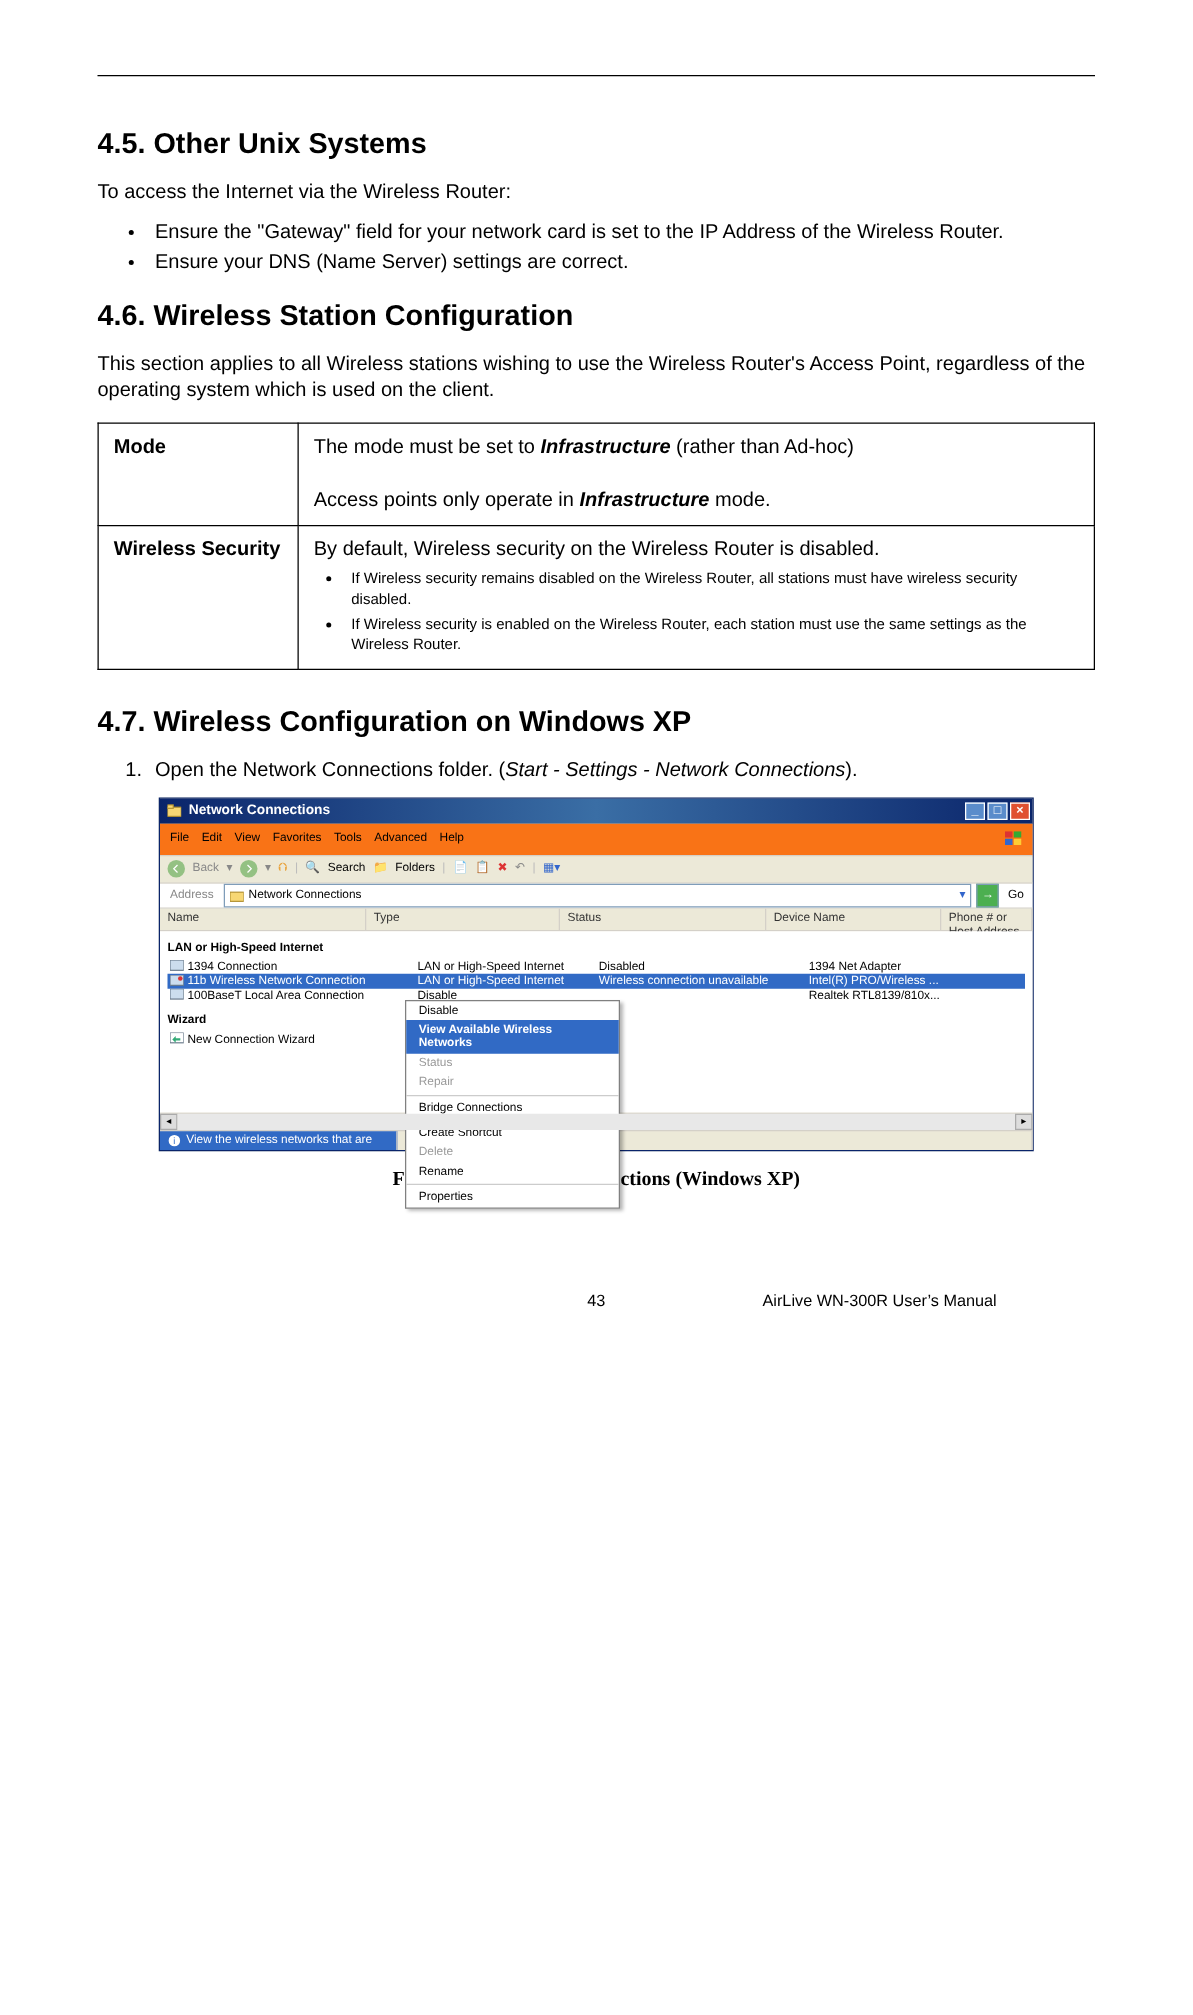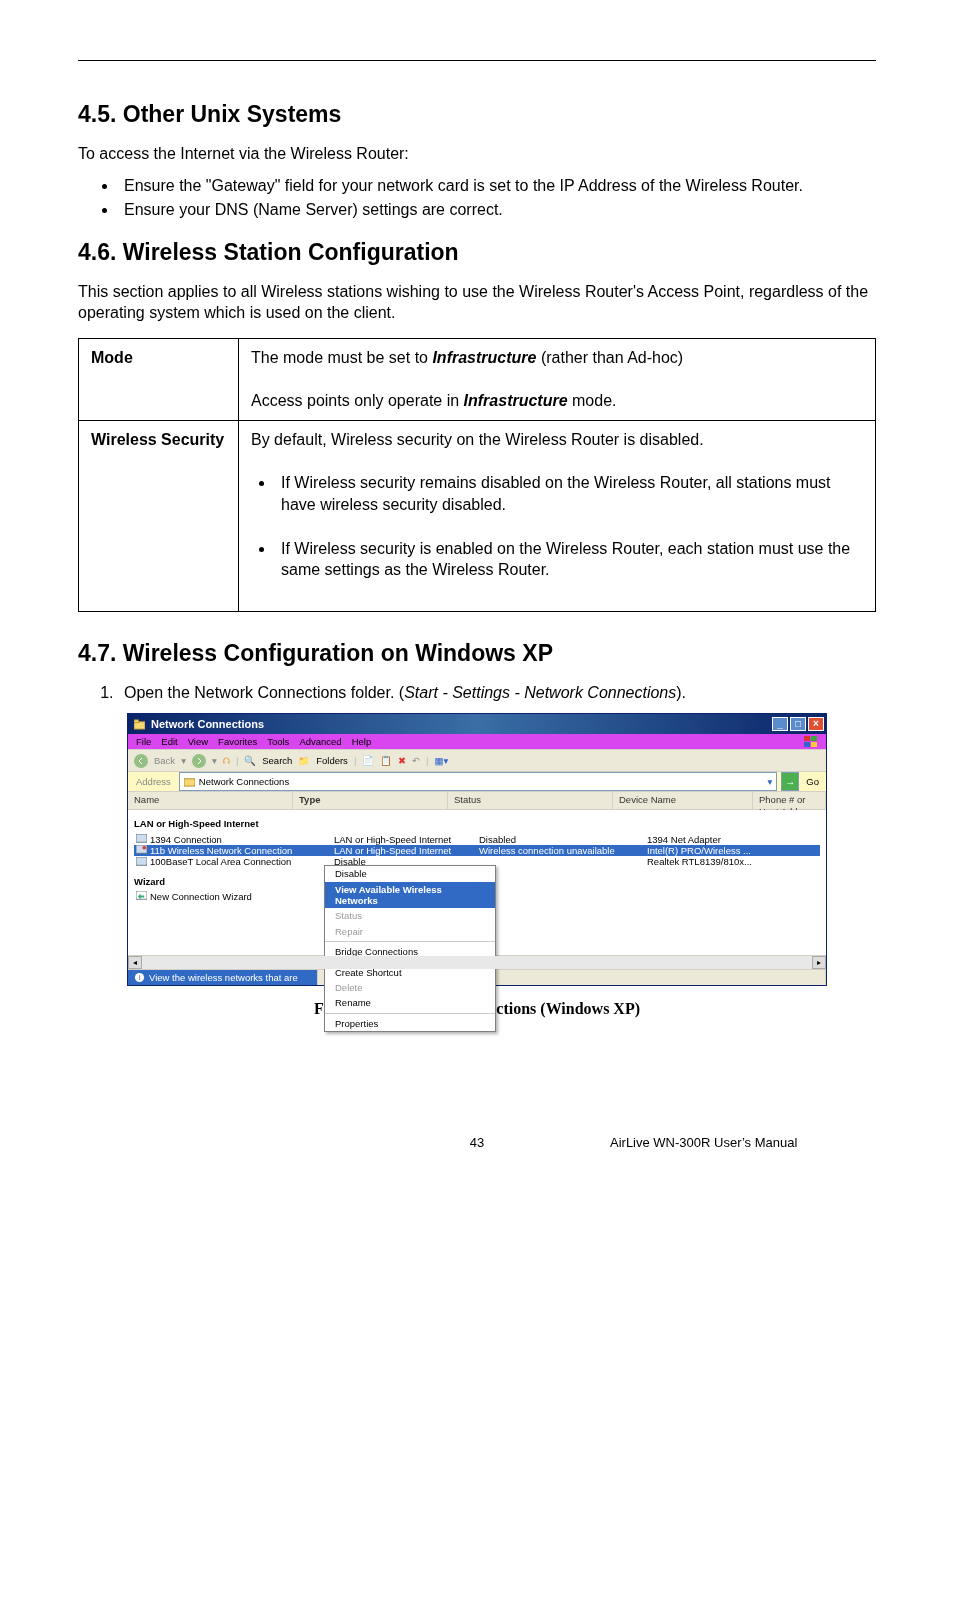--- a/index.html
+++ b/index.html
@@ -58,33 +58,33 @@
     padding: 8px 12px;
     font-size: 16px;
     line-height: 1.35;
     vertical-align: top;
   }
   table.cfg td.label { width: 160px; font-weight: bold; }
   .inner-bullets {
     margin: 4px 0 0 0;
     padding-left: 24px;
   }
-  .inner-bullets li { font-size: 16px; line-height: 1.35; margin: 22px 0; padding-left: 6px; }
+  .inner-bullets li { font-size: 12px; line-height: 1.35; margin: 4px 0; padding-left: 6px; }
   .figcap {
     text-align: center;
     font-family: "Times New Roman", Times, serif;
     font-weight: bold;
     font-size: 16px;
     margin: 14px 0 10px 0;
   }
   .footer {
     display: flex;
     justify-content: space-between;
     font-size: 13px;
-    margin-top: 117px;
+    margin-top: 80px;
   }
   .footer .pg { flex:1; text-align: center; }
   .footer .man { flex:1; text-align: left; }
   .footer .sp { flex:1; }
 
   
   .xp-window {
     width: 700px;
     margin: 6px auto 0 auto;
     border: 1px solid #0A246A;
@@ -100,34 +100,34 @@
     display: flex;
     align-items: center;
     justify-content: space-between;
     padding: 0 2px 0 6px;
     font-weight: bold;
   }
   .xp-title .title-left { display: inline-flex; align-items: center; gap: 6px; font-size: 11px; }
   .xp-title .winbtns { display:flex; gap:2px; }
   .xp-title .winbtn { width:16px; height:14px; border:1px solid #fff; background:#5A8CCB; display:inline-flex; align-items:center; justify-content:center; font-size:10px; }
   .xp-title .winbtn.close { background:#E05030; }
-  .xp-menu { height:16px; display:flex; align-items:center; gap:10px; padding:0 8px; background:#d946ef; border-bottom:1px solid #d4d0c8; }
+  .xp-menu { height:26px; display:flex; align-items:center; gap:10px; padding:0 8px; background:#f97316; border-bottom:1px solid #d4d0c8; }
   .xp-menu .flag { margin-left:auto; width:14px; height:12px; }
   .xp-toolbar { height:22px; display:flex; align-items:center; gap:6px; padding:0 6px; background:#ECE9D8; border-bottom:1px solid #d4d0c8; color:#888; }
   .xp-toolbar .sep { color:#bbb; }
   .xp-toolbar .circ { width:14px;height:14px;border-radius:50%;display:inline-flex;align-items:center;justify-content:center;}
-  .xp-address { height:20px; display:flex; align-items:stretch; padding:0 4px; background:#fef9c3; border-bottom:1px solid #d4d0c8; gap:4px; }
+  .xp-address { height:20px; display:flex; align-items:stretch; padding:0 4px; background:#ffffff; border-bottom:1px solid #d4d0c8; gap:4px; }
   .xp-address .lbl { display:flex; align-items:center; color:#888; padding:0 4px; }
   .xp-address .box { flex:1; background:#fff; border:1px solid #7F9DB9; display:flex; align-items:center; padding:0 4px; gap:4px; }
   .xp-address .go { width:18px; display:flex; align-items:center; justify-content:center; background:#4CAF50; color:#fff; border:1px solid #7F9DB9; }
   .xp-head { height:18px; display:flex; border-bottom:1px solid #d4d0c8; background:#ECE9D8; color:#333; }
   .xp-head div { padding:2px 6px; border-right:1px solid #d4d0c8; }
   .xp-body { position:relative; background:#fff; padding: 6px 6px 22px 6px; min-height:145px; }
   .col-name { width:165px; }
-  .col-type { width:155px;font-weight:bold; }
+  .col-type { width:155px; }
   .col-status { width:165px; }
   .col-dev { width:140px; }
   .col-phone { flex:1; }
   .grp { font-weight:bold; padding:2px 0 4px 0; }
   .row { display:flex; align-items:center; }
   .row .c1 { width:200px; padding-left:2px; display:flex; align-items:center; gap:3px; }
   .row .c2 { width:145px; }
   .row .c3 { width:168px; }
   .row .c4 { width:145px; }
   .row.sel { background:#316AC5; color:#fff; }

